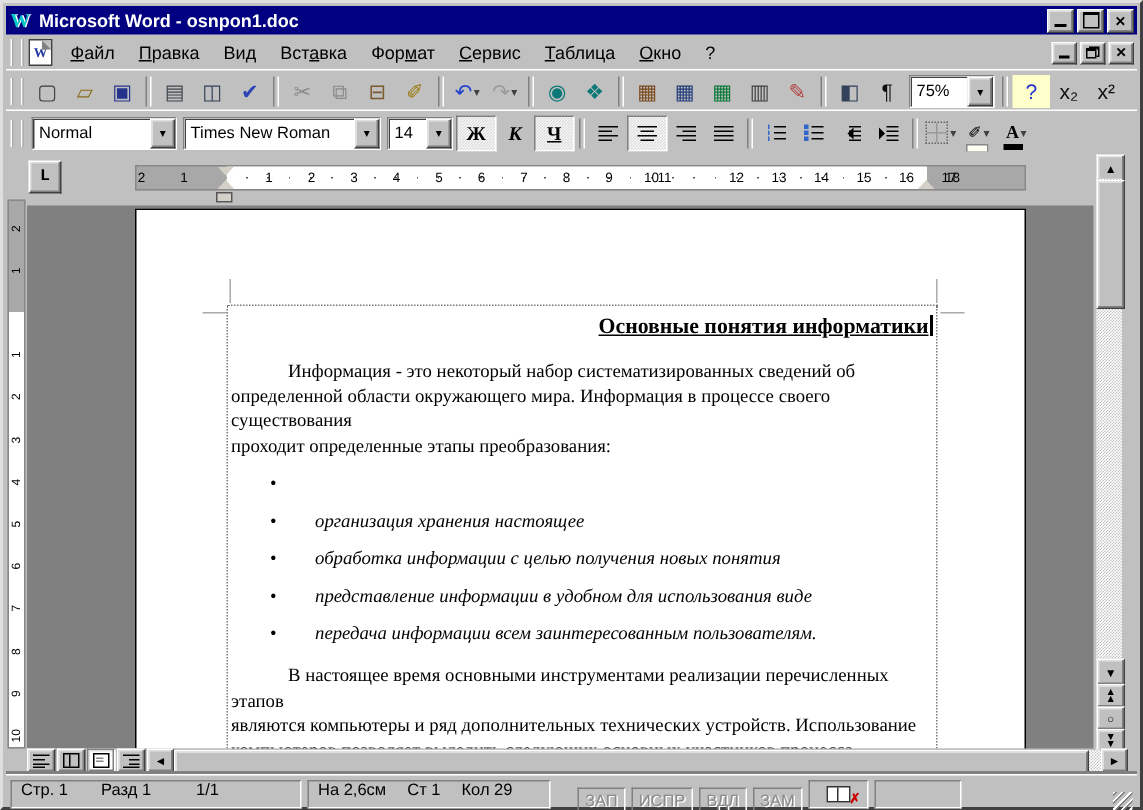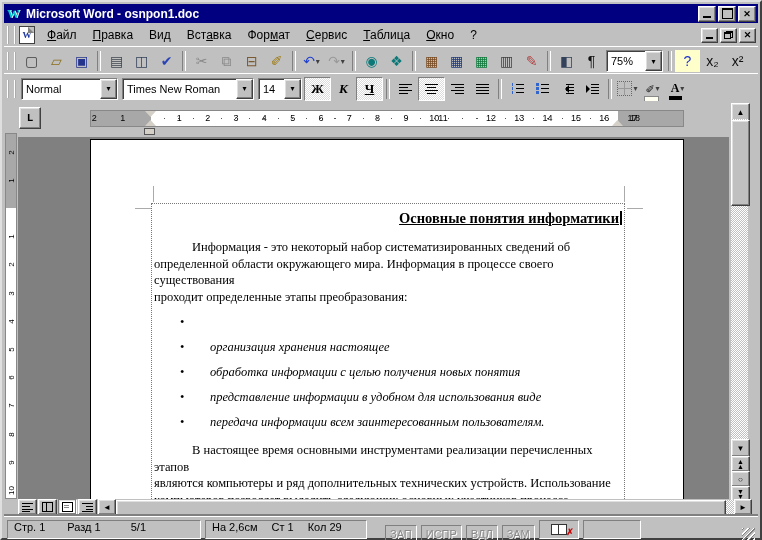--- a/index.html
+++ b/index.html
@@ -467,21 +467,21 @@
     </div>
     <div class="harrow raised">
         <span>►</span>
       </div>
   </div>
 
   <div class="statusbar">
     <div class="spanel sunkpanel" style="width:180px;">
       <span>Стр. 1</span>
       <span style="margin-left:22px;">Разд 1</span>
-      <span style="margin-left:30px;">5/1</span>
+      <span style="margin-left:30px;">1/1</span>
     </div>
     <div class="spanel sunkpanel" style="width:148px;">
       <span>На 2,6см</span>
       <span style="margin-left:14px;">Ст 1</span>
       <span style="margin-left:14px;">Кол 29</span>
     </div>
     <div class="gap1"></div>
     <div style="display:flex;gap:4px;margin-top:10px;">
 
     <div class="stoggle sunkpanel">

